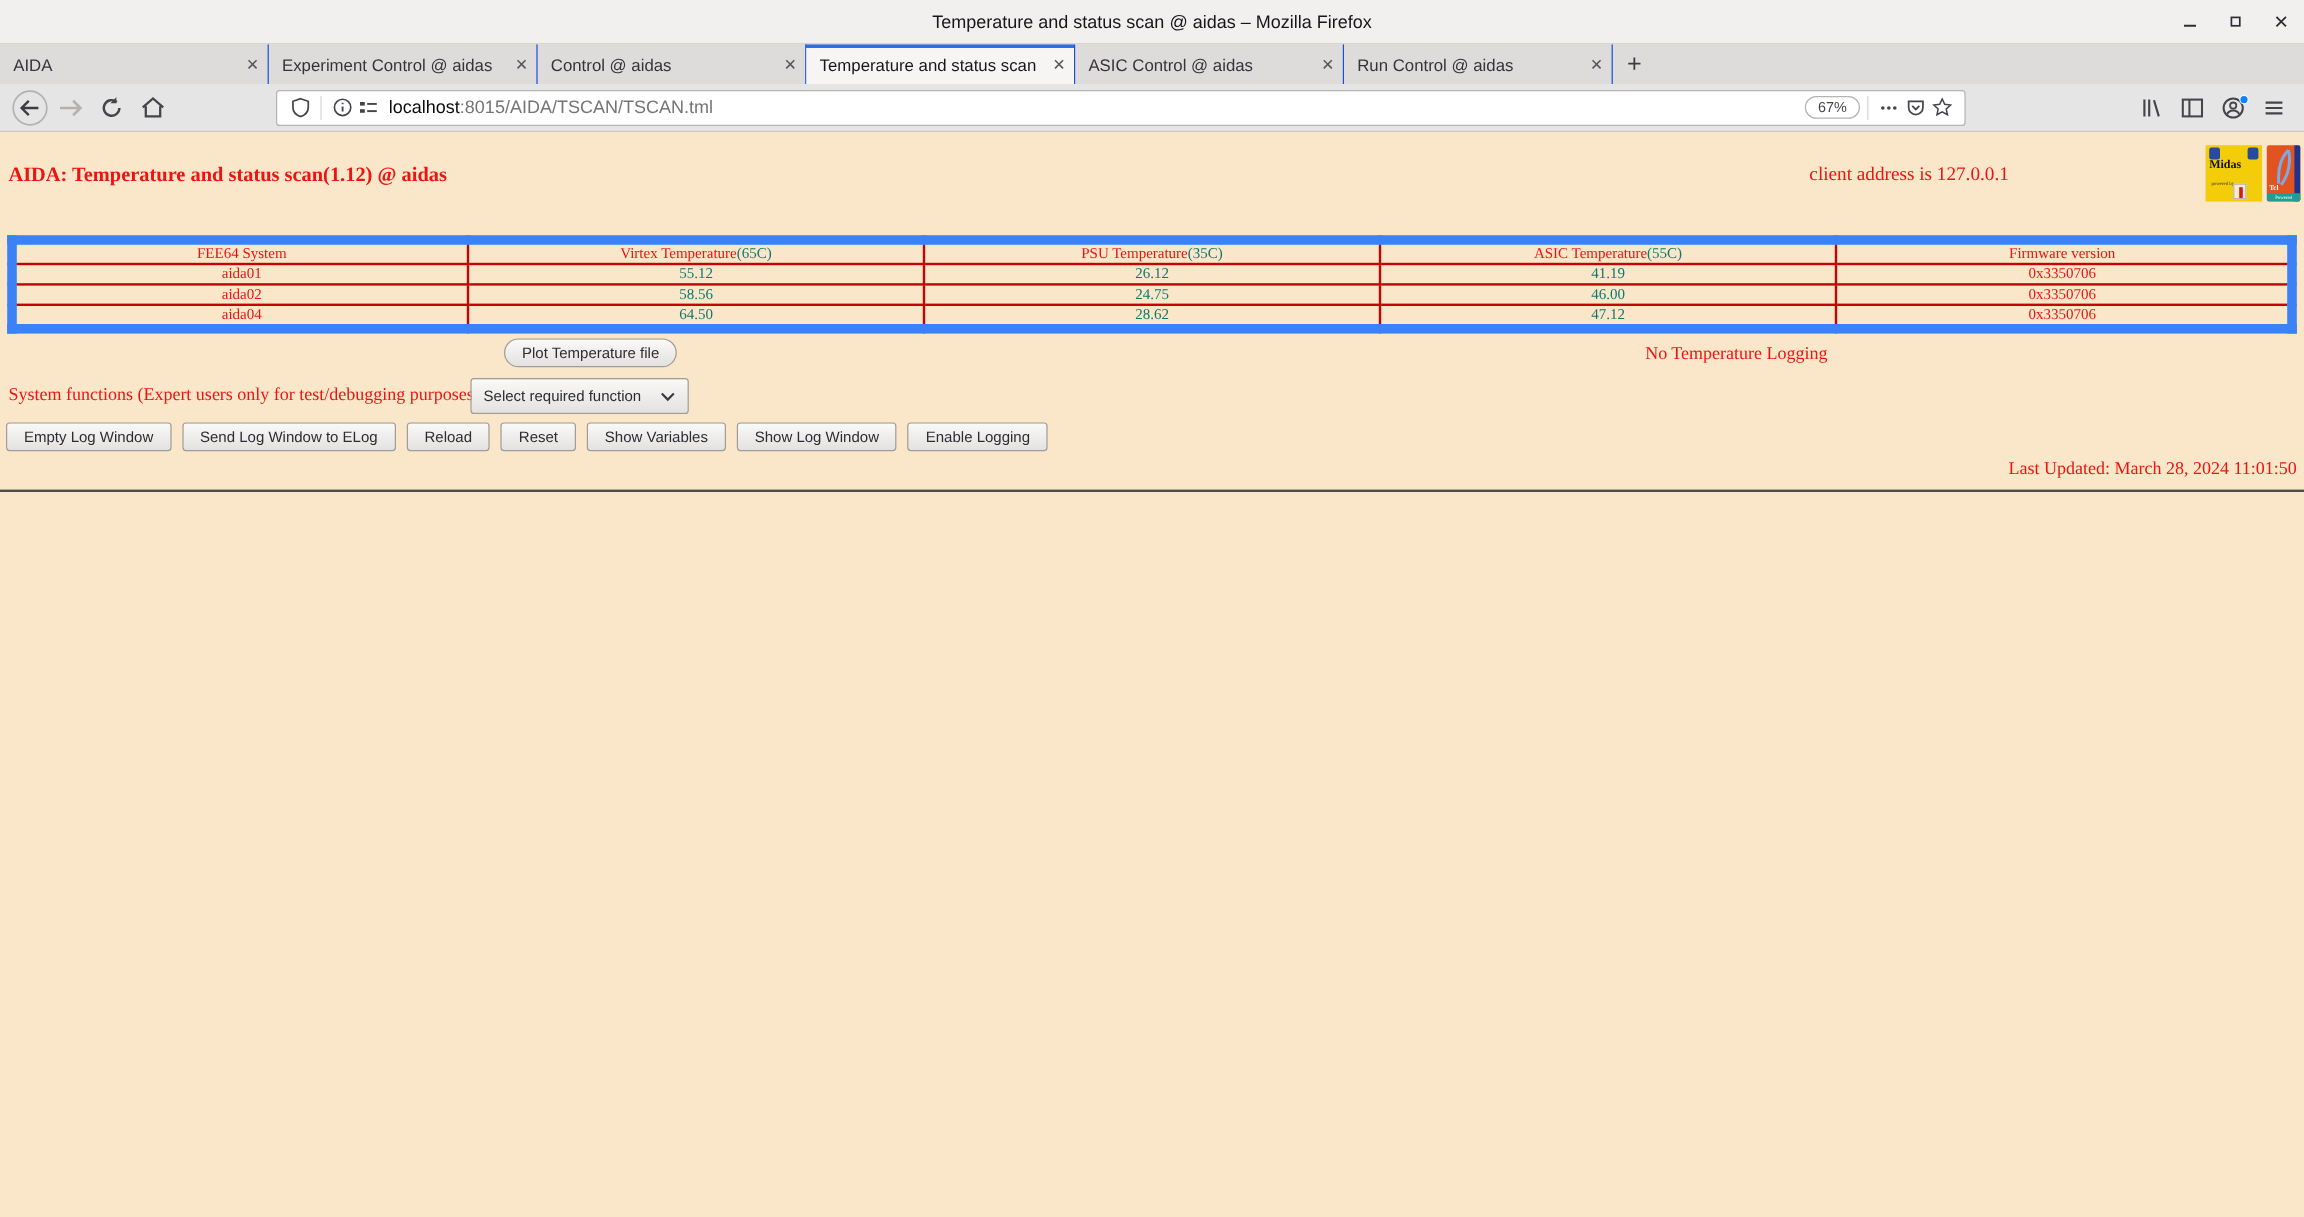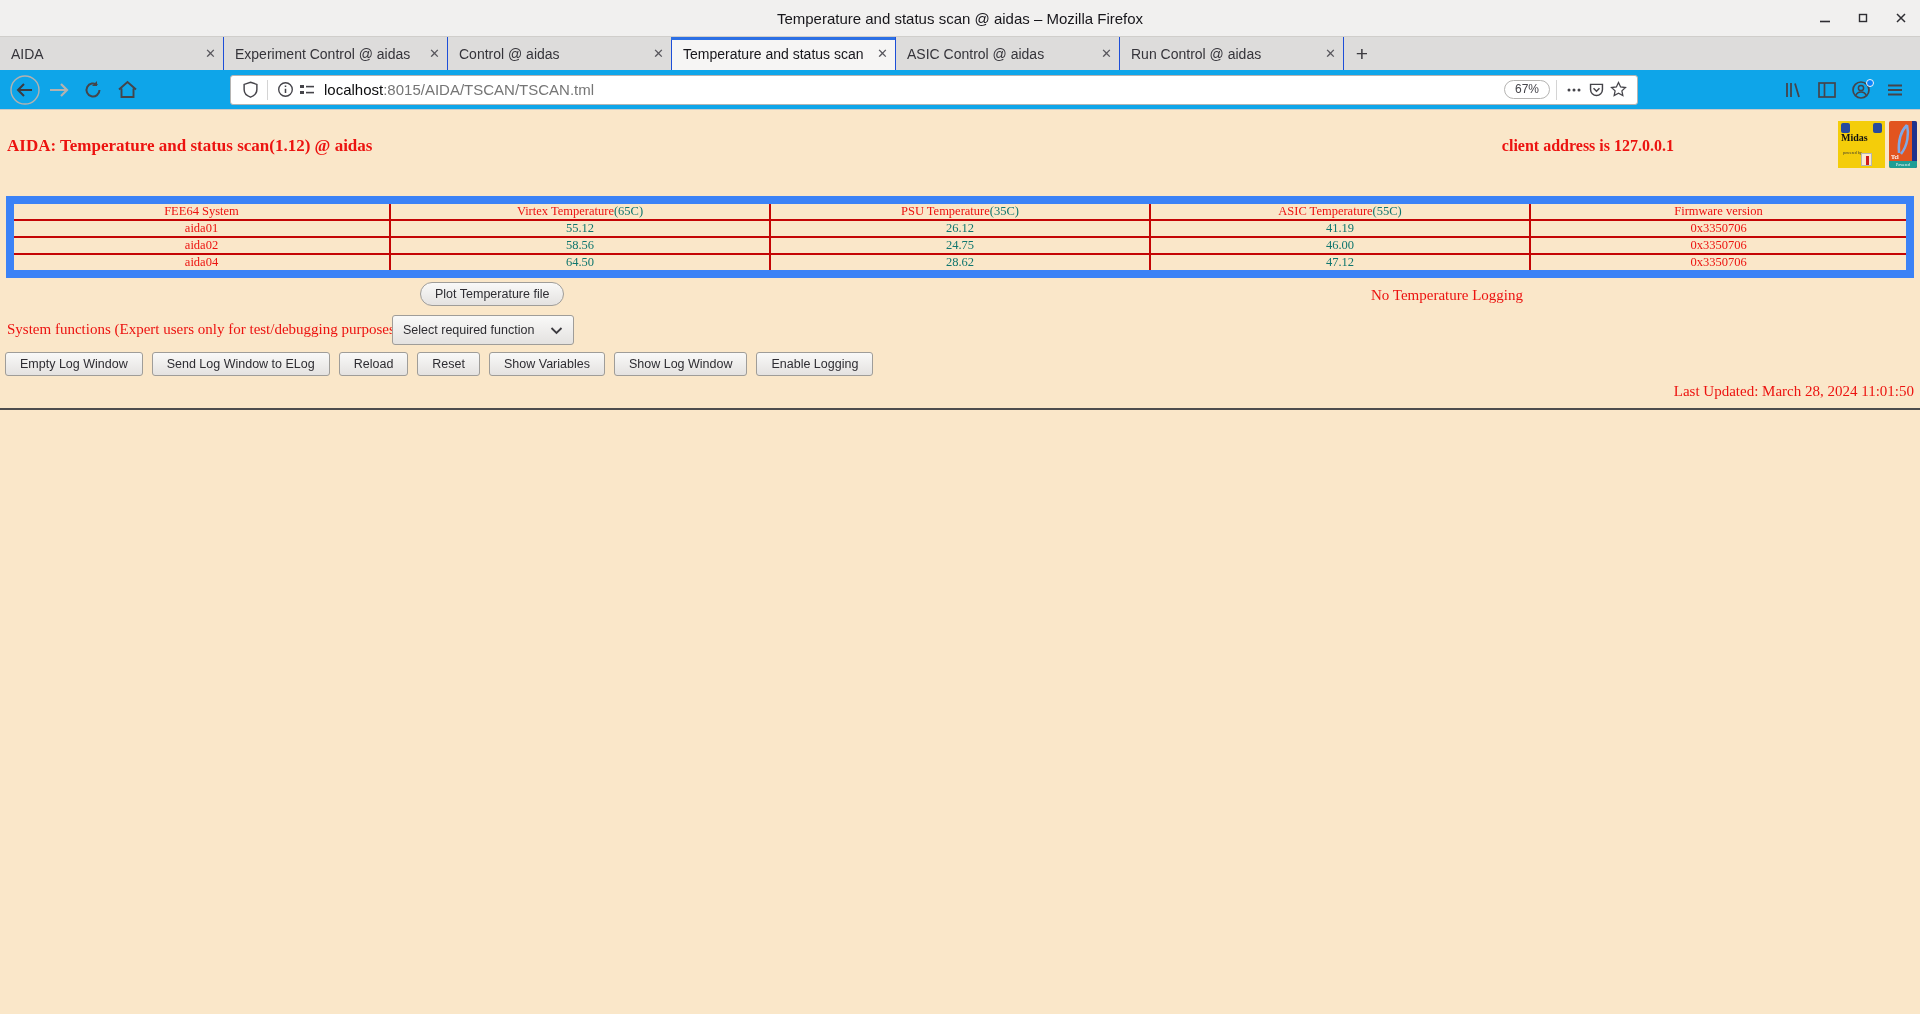--- a/index.html
+++ b/index.html
@@ -17,21 +17,21 @@
   .tabbar { height:33px; background:#dddcdb; display:flex; align-items:stretch; }
   .tab { width:224px; display:flex; align-items:center; padding:0 7px 0 11px;
     border-right:1px solid #1d4ed8; font-size:14px; color:#35343a; position:relative; }
   .tab.active { background:#f6f5f4; color:#17161b; }
   .tab.active::before { content:""; position:absolute; top:0; left:-1px; right:0; height:3px; background:#2c6fe4; }
   .tab-label { flex:1; overflow:hidden; white-space:nowrap; }
   .tab-close { margin-left:6px; color:#57565c; font-size:13px; line-height:1; flex:none; }
   .newtab { width:36px; display:flex; align-items:center; justify-content:center;
     font-size:21px; font-weight:300; color:#3c3b40; }
 
-  .navbar { height:40px; background:#0ea5e9; border-bottom:1px solid #cbc9c6;
+  .navbar { height:40px; background:#e5e5e5; border-bottom:1px solid #cbc9c6;
     display:flex; align-items:center; padding:0 8px; }
   .nav-icon { width:34px; height:32px; display:flex; align-items:center; justify-content:center;
     border-radius:3px; flex:none; }
   .urlbar { width:1408px; height:30px; margin-left:86px; background:#ffffff;
     border:1px solid #b5b4b2; border-radius:3px; display:flex; align-items:center;
     padding:0 8px; flex:none; }
   .urlbar .sep { width:1px; height:20px; background:#d4d4d4; margin:0 6px; }
   .url-icon { width:22px; height:22px; display:flex; align-items:center; justify-content:center; flex:none; }
   .url-text { flex:1; font-size:15px; margin-left:6px; white-space:nowrap; overflow:hidden; }
   .url-host { color:#0c0c0d; }
@@ -42,21 +42,21 @@
   .account-wrap { position:relative; }
   .account-dot { position:absolute; top:5px; right:4px; width:8px; height:8px;
     border-radius:50%; background:#0a84ff; border:1px solid #f6f5f4; }
 
   
   .content { position:relative; height:904px; background:#fae7c9;
     font-family:"Liberation Serif",serif; }
   .red-t { color:#ec1310; }
   .green-t { color:#0f766e;font-family:Liberation Serif, serif; }
   .page-title { position:absolute; left:7px; top:26px; font-size:17px; font-weight:bold; }
-  .client-address { position:absolute; right:246px; top:27px; font-size:16px; font-weight:bold; }
+  .client-address { position:absolute; right:246px; top:27px; font-size:16px; font-weight:normal; }
 
   .logos { position:absolute; right:3px; top:11px; display:flex; gap:4px; }
   .midas-logo { width:47px; height:47px; background:#f4cd0a; position:relative; overflow:hidden; }
   .midas-crest { position:absolute; width:9px; height:10px; background:#274a9e; border-radius:2px; top:2px; }
   .midas-crest.left { left:3px; } .midas-crest.right { right:3px; }
   .midas-text { position:absolute; left:3px; top:11px; font-family:"Liberation Serif",serif;
     font-weight:bold; font-size:10px; color:#111111; }
   .midas-sub { position:absolute; left:5px; top:29px; font-size:4px; color:#333; }
   .midas-fig { position:absolute; left:23px; bottom:2px; width:11px; height:13px;
     background:#fbe9d0; border:1px solid #b5b5b5; }

